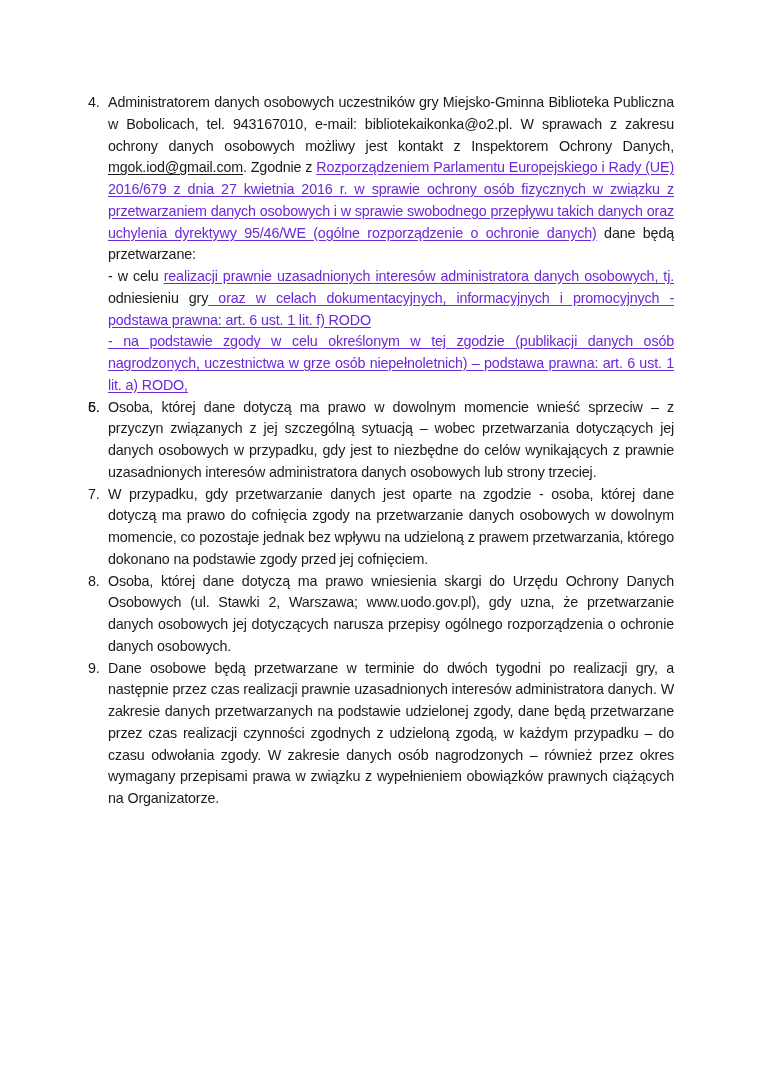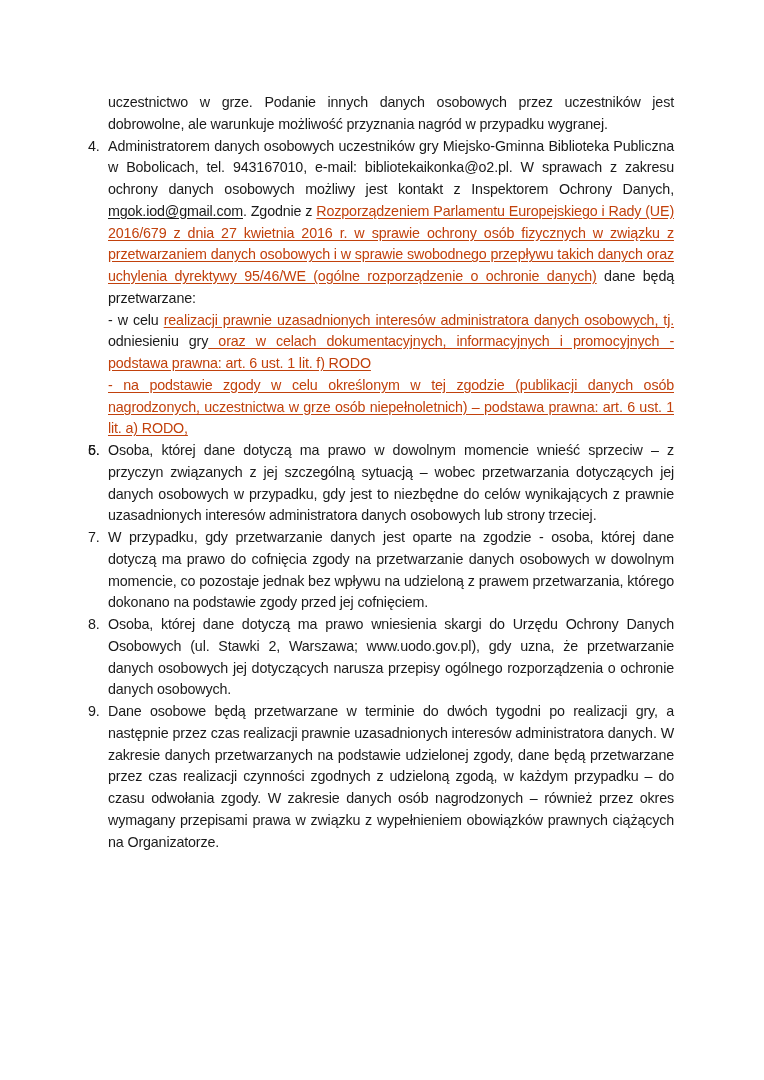--- a/index.html
+++ b/index.html
@@ -12,29 +12,28 @@
     font-family: "Liberation Sans", sans-serif;
     font-size: 14.3px; line-height: 21.75px; color: #1a1a1a;
     letter-spacing: -0.15px;
   }
   .para { text-align: justify; margin: 0; }
   .item { position: relative; padding-left: 20px; text-align: justify; margin: 0; }
   .num { position: absolute; left: 0; top: 0; }
   .item.wide-num { padding-left: 20px; }
   .item.wide-num .first-line-indent { display: inline-block; width: 28px; }
   .cont { padding-left: 20px; }
-  a.link { color: #c2410c; text-decoration: underline; text-underline-offset: 2px; }
+  a.link { color: #6d28d9; text-decoration: underline; text-underline-offset: 2px; }
 </style>
 </head>
 <body>
 
 <div class="page">
   <div class="content">
 
-    <p class="para cont">uczestnictwo w grze. Podanie innych danych osobowych przez uczestników jest dobrowolne, ale warunkuje możliwość przyznania nagród w przypadku wygranej.</p>
 
     <div class="item">
       <span class="num">4.</span>
       <span>Administratorem danych osobowych uczestników gry Miejsko-Gminna Biblioteka Publiczna w Bobolicach, tel. 943167010, e-mail: bibliotekaikonka@o2.pl. W sprawach z zakresu ochrony danych osobowych możliwy jest kontakt z Inspektorem Ochrony Danych, </span><a class="link" style="color:#1a1a1a">mgok.iod@gmail.com</a><span>.  Zgodnie z </span><a class="link"> Rozporządzeniem Parlamentu Europejskiego i Rady (UE) 2016/679 z dnia 27 kwietnia 2016 r. w sprawie ochrony osób fizycznych w związku z przetwarzaniem danych osobowych i w sprawie swobodnego przepływu takich danych oraz uchylenia dyrektywy 95/46/WE (ogólne rozporządzenie o ochronie danych)</a><span> dane będą przetwarzane:</span>
       <br>
       <span>- w celu </span><a class="link">realizacji prawnie uzasadnionych interesów administratora danych osobowych, tj.</a><span> odniesieniu gry</span><a class="link"> oraz w celach dokumentacyjnych, informacyjnych i promocyjnych - podstawa prawna: art. 6 ust. 1 lit. f) RODO</a>
       <br>
       <a class="link">- na podstawie zgody w celu określonym w tej zgodzie (publikacji danych osób nagrodzonych, uczestnictwa w grze osób niepełnoletnich) – podstawa prawna: art. 6 ust. 1 lit. a) RODO,</a>
       <br>
     </div>

